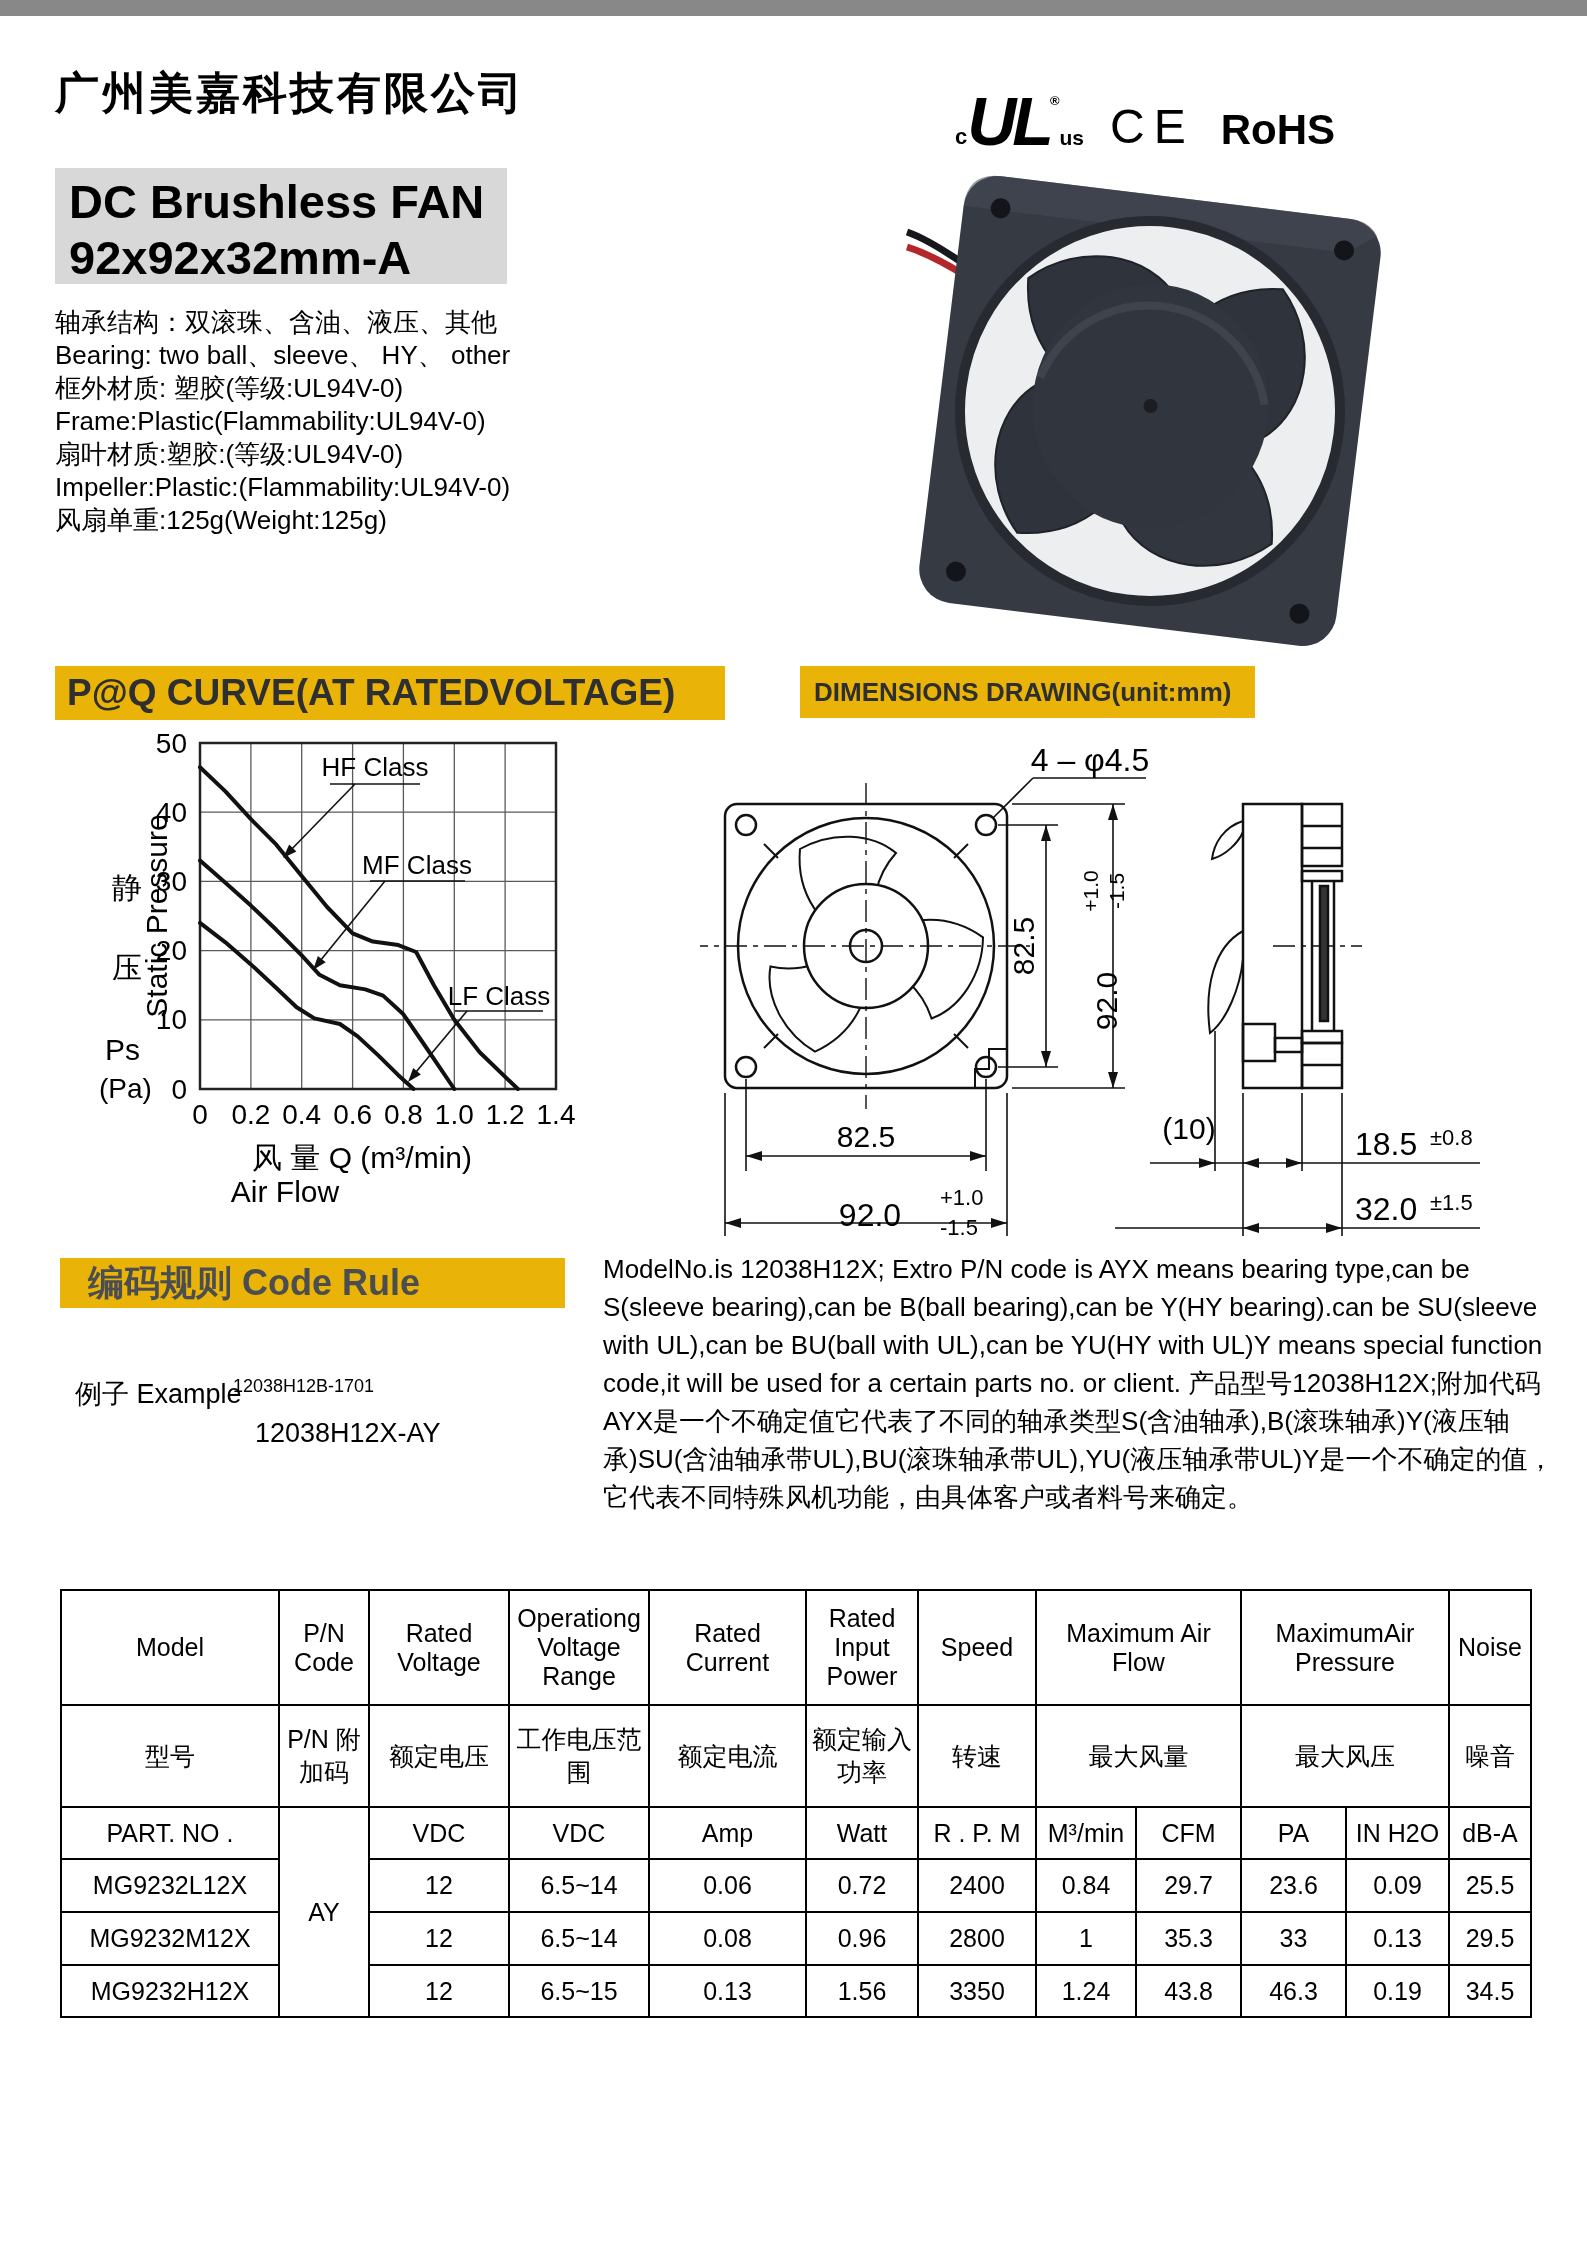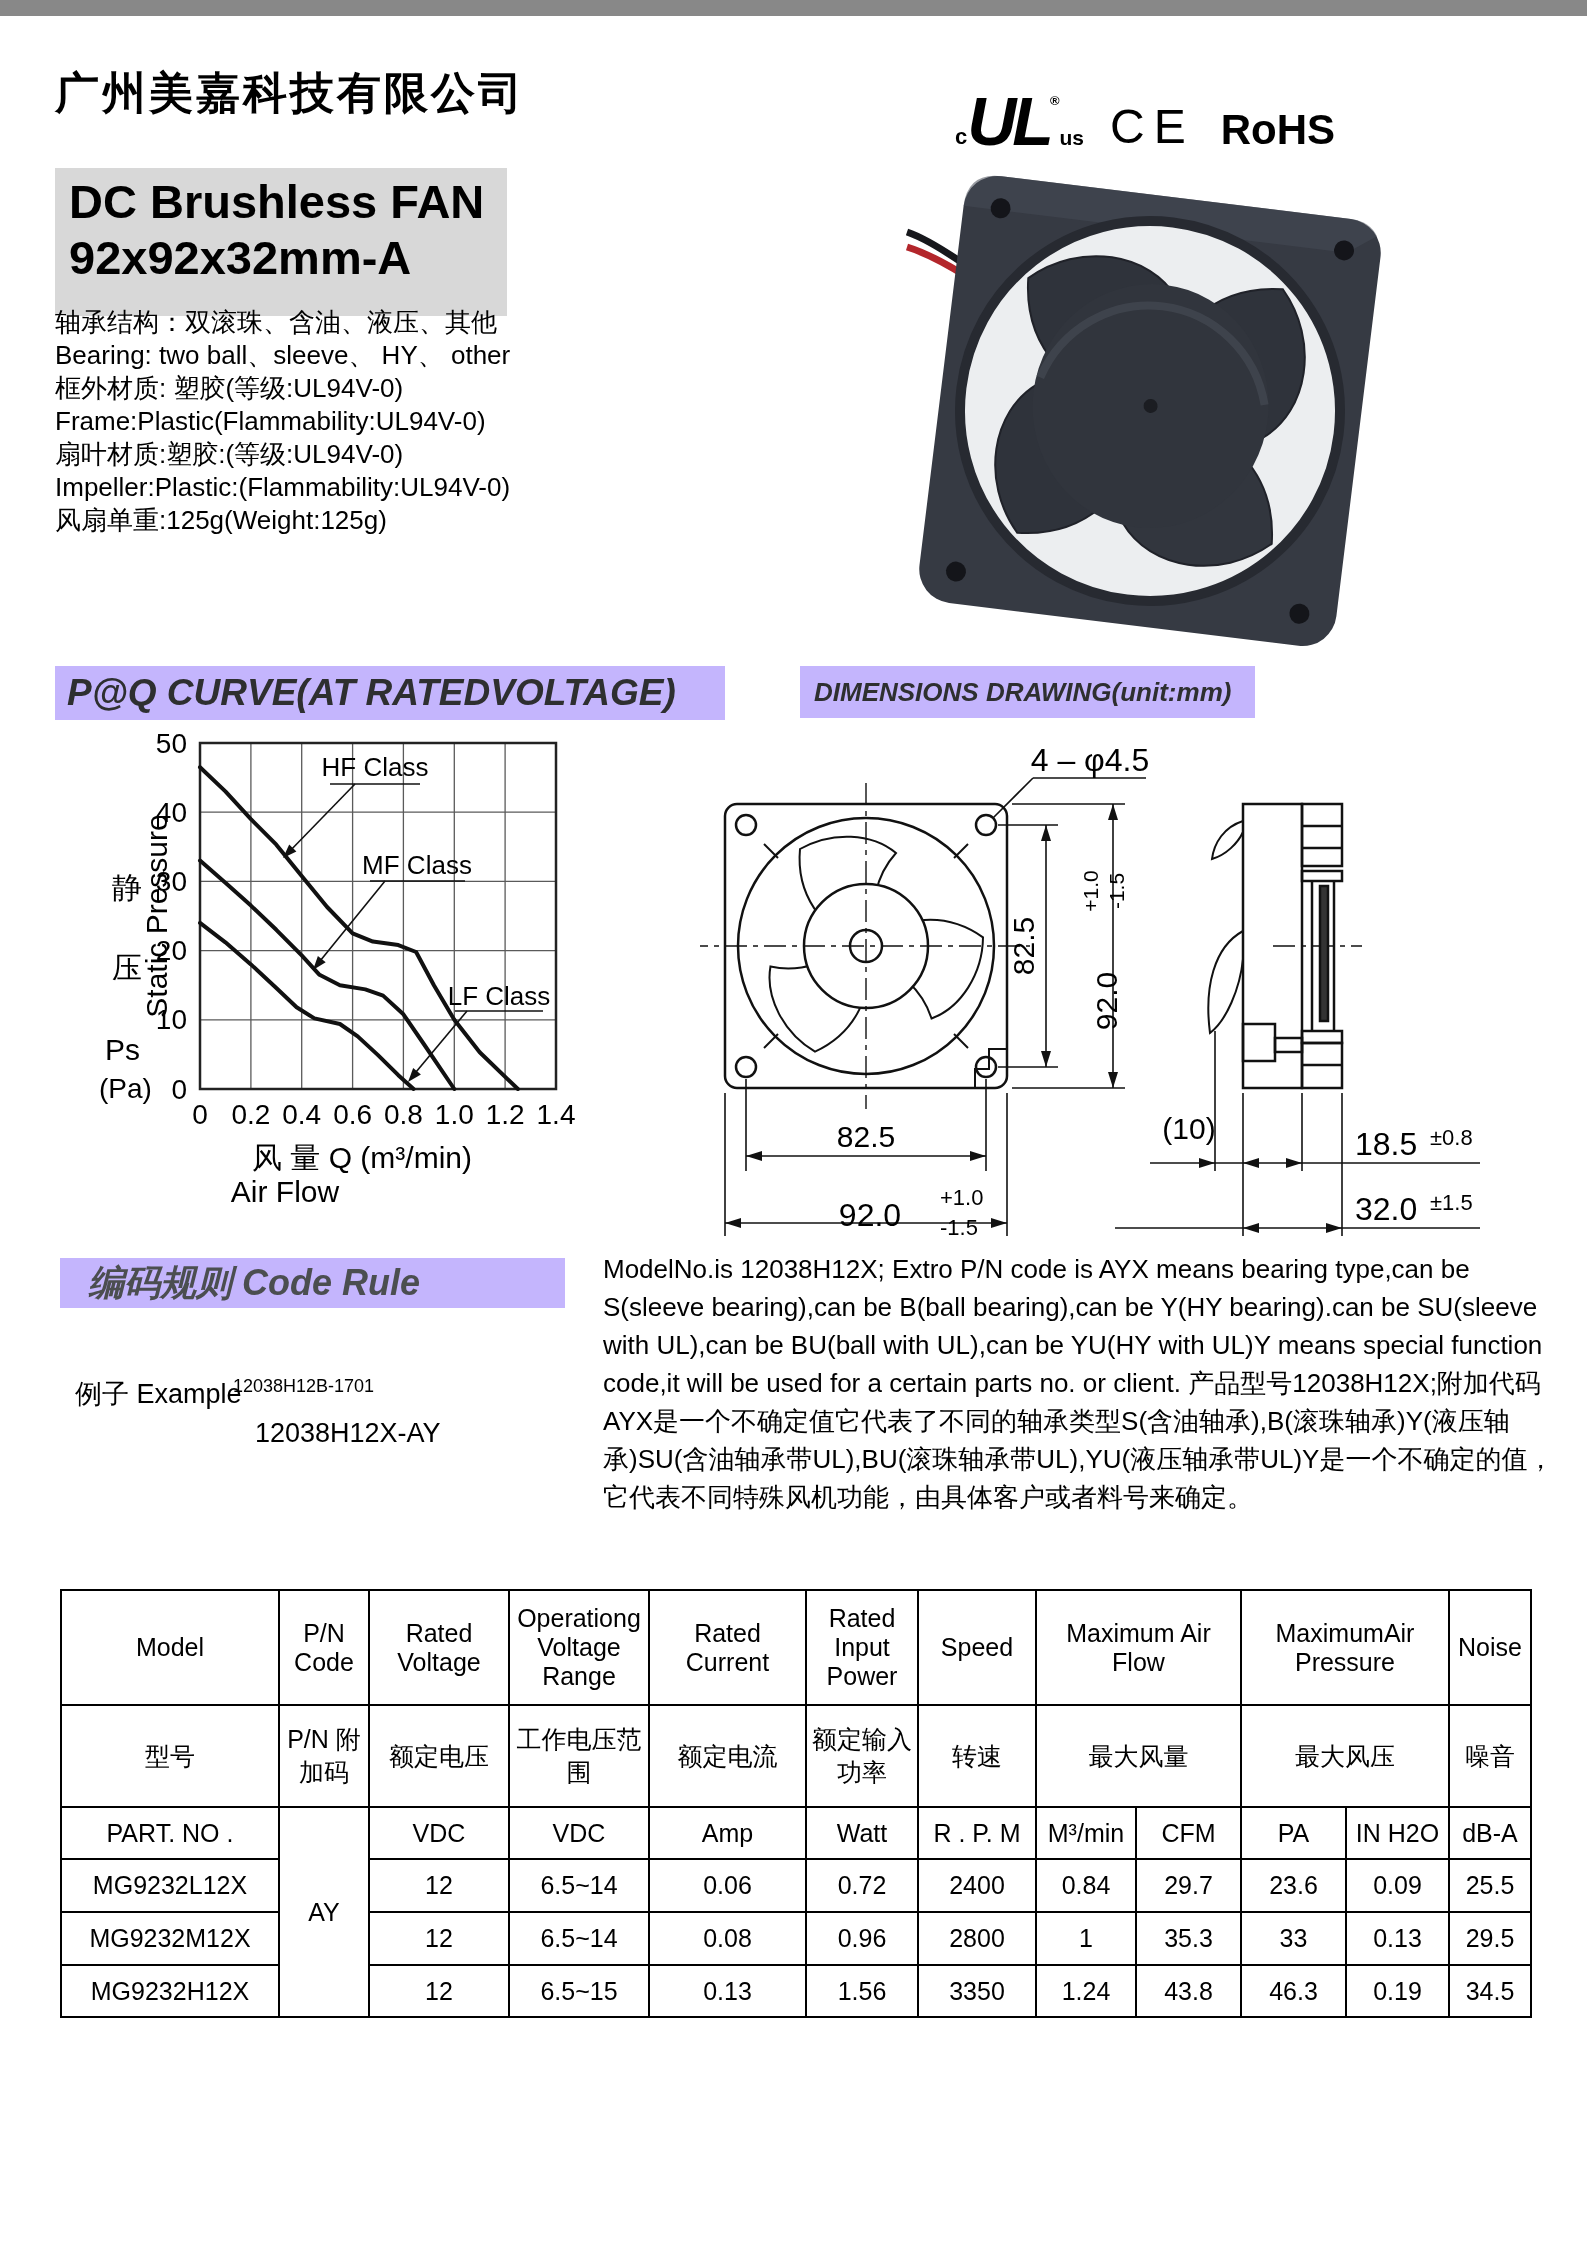--- a/index.html
+++ b/index.html
@@ -8,25 +8,25 @@
   .abs{position:absolute;}
   .company{left:55px;top:48px;font-size:44px;font-weight:700;letter-spacing:3px;}
   .certs{left:955px;top:78px;display:flex;align-items:flex-end;gap:26px;}
   .ul-mark{display:flex;align-items:flex-end;font-weight:800;}
   .ul-c{font-size:22px;line-height:1;}
   .ul-big{font-size:68px;line-height:.8;font-style:italic;letter-spacing:-4px;}
   .ul-reg{font-size:13px;line-height:1;align-self:flex-start;}
   .ul-us{font-size:21px;line-height:1;}
   .ce{font-size:48px;font-weight:400;letter-spacing:9px;line-height:.9;}
   .rohs{font-size:42px;font-weight:600;line-height:.9;}
-  .title-bar{left:55px;top:152px;width:452px;height:148px;background:#d8d8d8;padding:6px 0 0 14px;box-sizing:border-box;}
+  .title-bar{left:55px;top:152px;width:452px;height:116px;background:#d8d8d8;padding:6px 0 0 14px;box-sizing:border-box;}
   .title-bar div{font-size:47px;font-weight:700;line-height:56px;}
   .specs{left:55px;top:290px;width:560px;}
   .specs div{font-size:26px;line-height:33px;}
-  .sec-bar{background:#c4b5fd;color:#2e2f30;font-weight:700;display:flex;align-items:center;box-sizing:border-box;font-style:italic;}
+  .sec-bar{background:#eab308;color:#2e2f30;font-weight:700;display:flex;align-items:center;box-sizing:border-box;}
   .pq-bar{left:55px;top:650px;width:670px;height:54px;font-size:37px;padding-left:12px;}
   .dim-bar{left:800px;top:650px;width:455px;height:52px;font-size:26px;padding-left:14px;}
   .code-bar{left:60px;top:1242px;width:505px;height:50px;font-size:36px;color:#4b4e50;padding-left:28px;}
   .example-label{left:75px;top:1360px;font-size:27px;}
   .example-1{left:233px;top:1360px;font-size:18px;}
   .example-2{left:255px;top:1402px;font-size:27px;}
   .paragraph{left:603px;top:1234px;width:962px;font-size:26px;line-height:38px;}
   table.spec{position:absolute;left:60px;top:1573px;border-collapse:collapse;table-layout:fixed;}
   table.spec td{border:2px solid #000;text-align:center;vertical-align:middle;font-size:25px;padding:0 3px;box-sizing:border-box;}
   .bottom-strip{left:0;top:2237px;width:1587px;height:8px;background:#000;}

